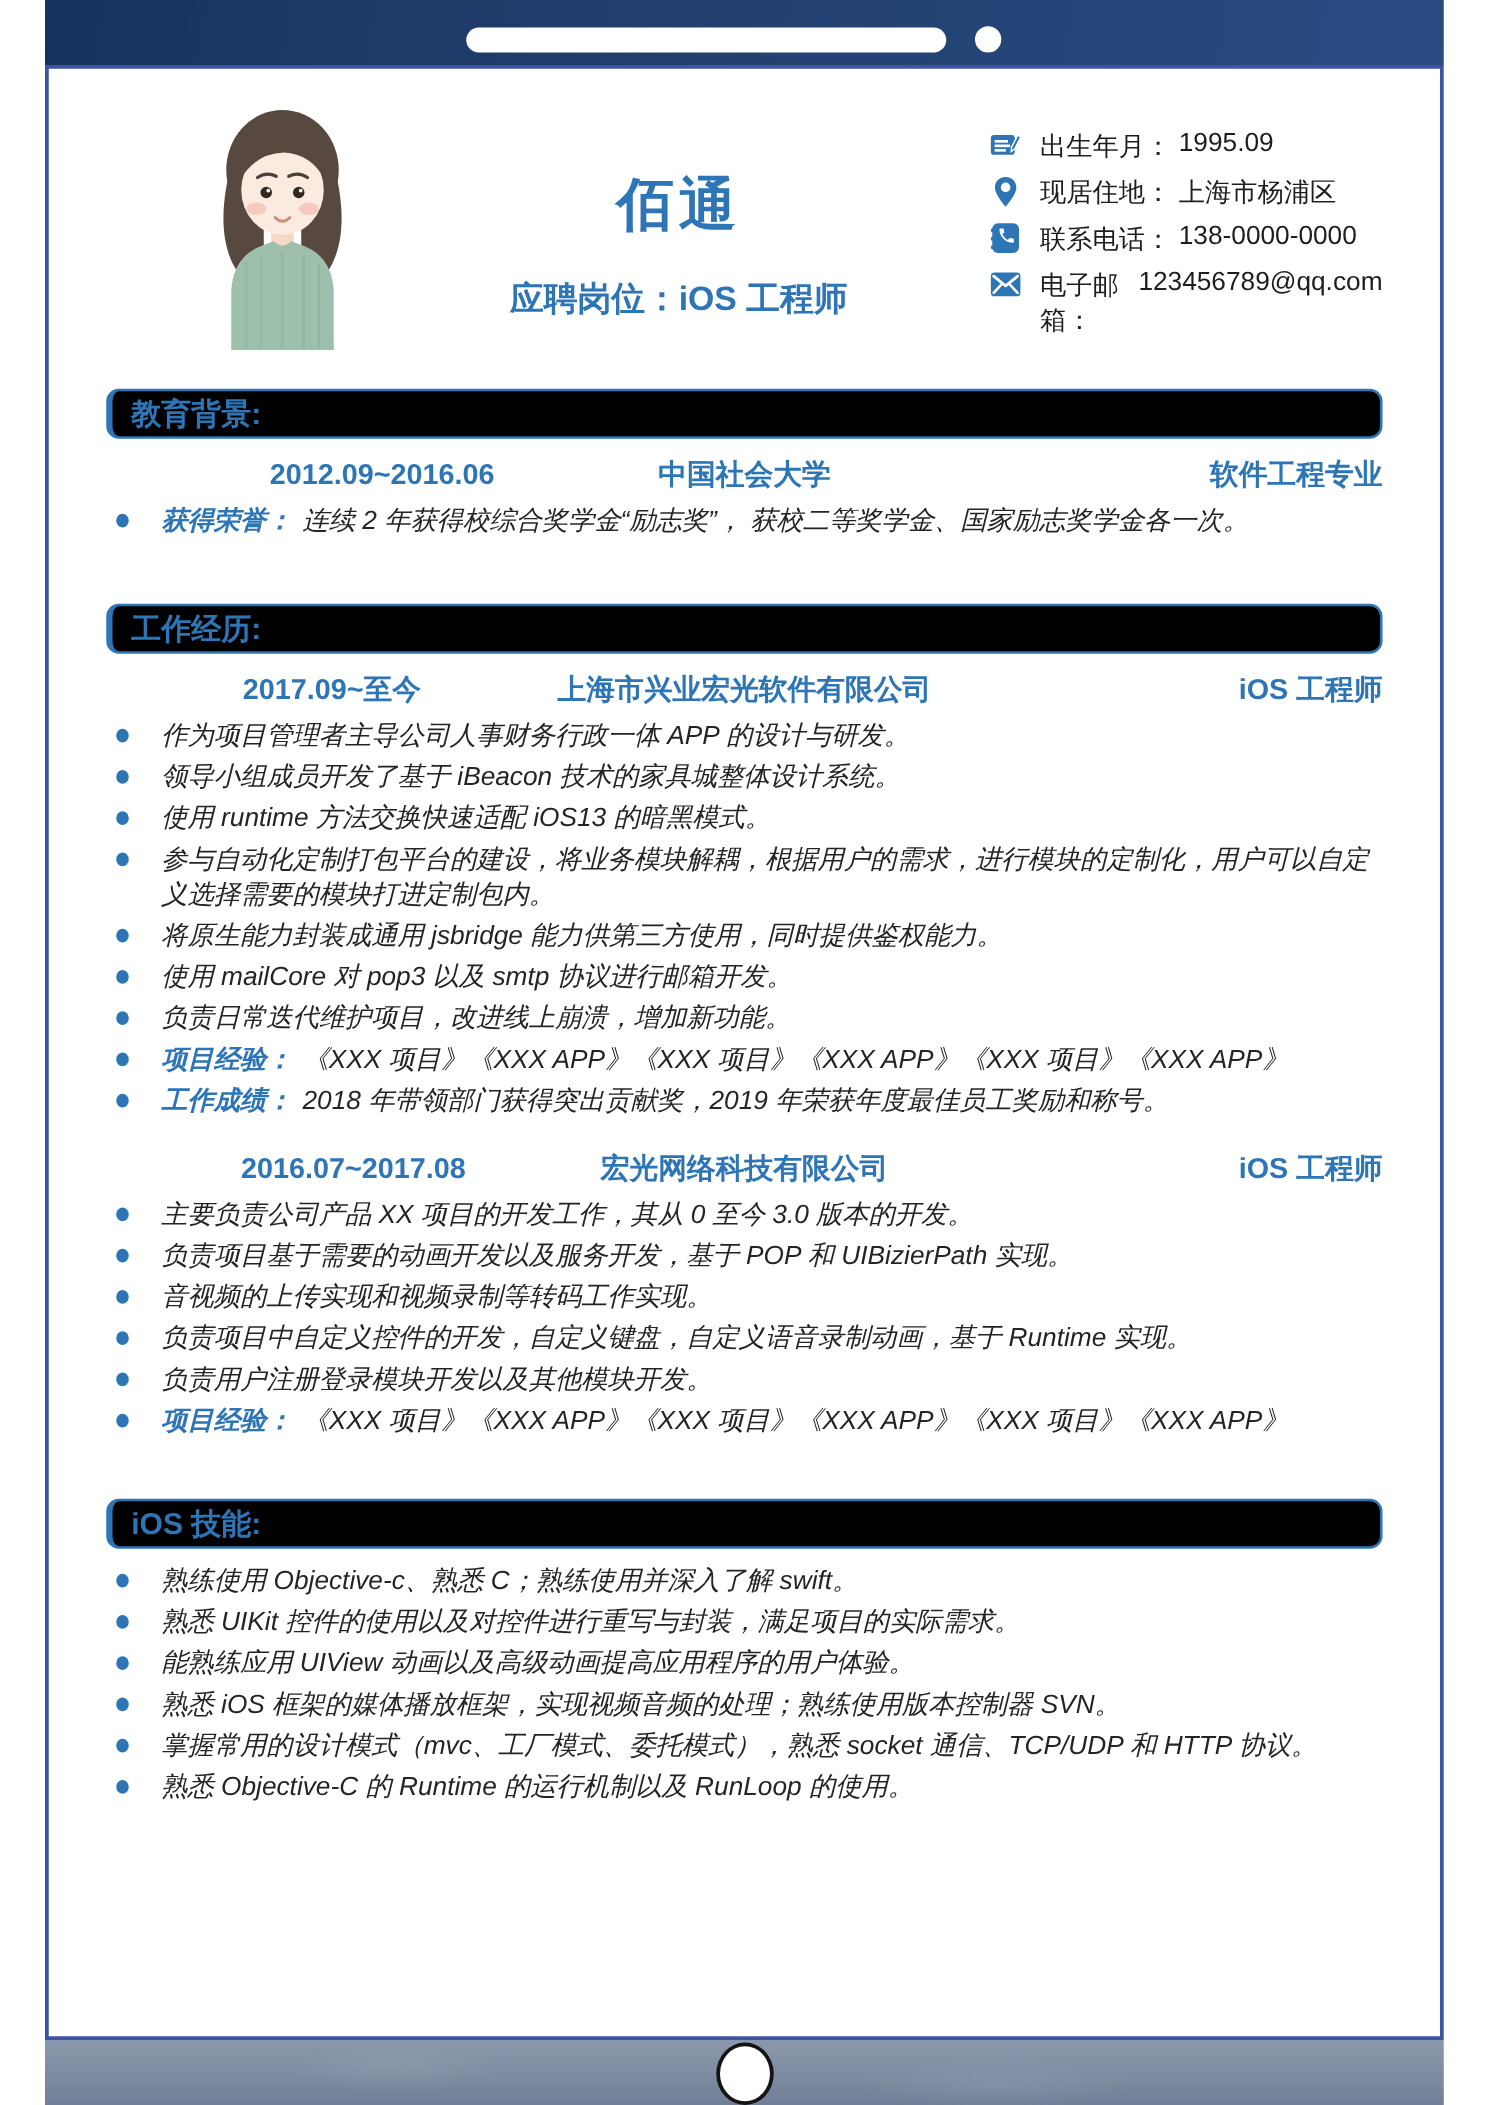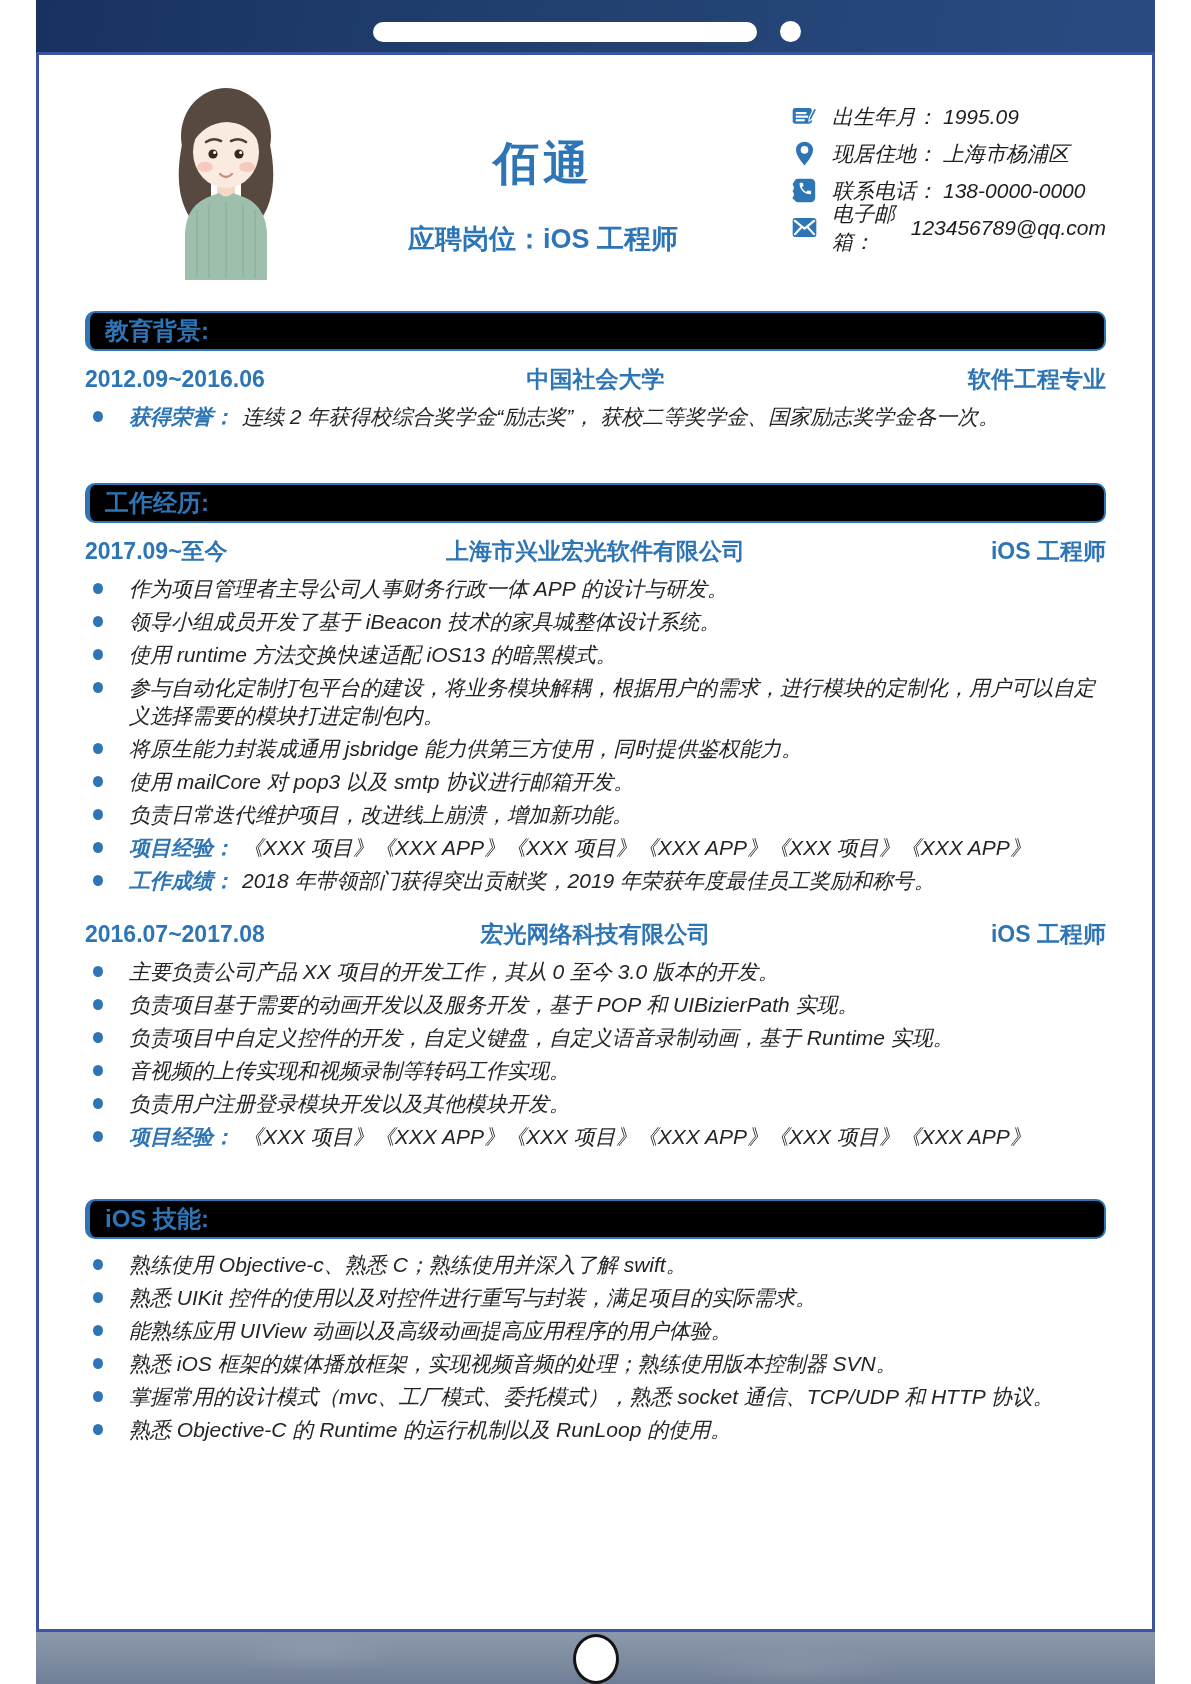--- a/index.html
+++ b/index.html
@@ -27,40 +27,40 @@
     box-sizing:border-box;background:#ffffff;border:3px solid #3e54a3;
     padding:0 46px;overflow:hidden;
   }
   
   .profile{position:relative;height:250px;}
   .avatar{position:absolute;left:76px;top:25px;width:130px;height:200px;}
   .name-block{position:absolute;left:258px;top:78px;width:400px;text-align:center;}
   .person-name{font-size:46px;font-weight:bold;color:#2e75b6;letter-spacing:4px;}
   .person-role{margin-top:26px;font-size:27px;font-weight:bold;color:#2e75b6;}
   .contacts{position:absolute;left:706px;top:48px;}
-  .contact-row{display:flex;align-items:center;height:27px;margin-bottom:10px;font-style:italic;}
+  .contact-row{display:flex;align-items:flex-start;height:27px;margin-bottom:10px;}
   .cicon{width:27px;height:27px;margin-right:14px;flex:0 0 auto;}
   .cicon svg{display:block;width:27px;height:27px;}
   .clabel{font-size:21px;color:#1d1d1d;}
   .cvalue{font-size:21px;color:#1d1d1d;margin-left:6px;}
   
   .sec-box{
     box-sizing:border-box;height:40px;border:2px solid #2e75b6;border-left:5px solid #2e75b6;
     border-radius:10px;display:flex;align-items:center;padding-left:15px;background:#000000;
   }
   .sec-title{font-size:24px;font-weight:bold;color:#2e75b6;}
   .sec-0{margin-top:6px;}
   .sec-1{margin-top:52px;}
   .sec-2{margin-top:48px;}
   .entry + .entry{margin-top:24px;}
   .entry-row{
     margin-top:13px;height:30px;display:grid;grid-template-columns:1fr auto 1fr;
     align-items:center;font-size:23px;font-weight:bold;color:#2e75b6;
   }
-  .entry-date{text-align:left;}
+  .entry-date{text-align:center;}
   .entry-org{}
   .entry-role{text-align:right;}
   .bullets{margin-top:9px;font-style:italic;}
   .sec-2 .bullets{margin-top:12px;}
   .bullet{display:flex;margin-bottom:5px;font-size:21px;line-height:28px;color:#242424;}
   .dot{
     flex:0 0 auto;width:10px;height:11px;border-radius:50%;background:#2e75b6;
     margin:8px 26px 0 8px;
   }
   .blabel{color:#2e75b6;font-weight:bold;margin-right:8px;white-space:nowrap;}
@@ -254,25 +254,25 @@
             <div class="bullet">
               <span class="dot"></span>
               <span class="btxt"><span>主要负责公司产品 XX 项目的开发工作，其从 0 至今 3.0 版本的开发。</span></span>
             </div>
             <div class="bullet">
               <span class="dot"></span>
               <span class="btxt"><span>负责项目基于需要的动画开发以及服务开发，基于 POP 和 UIBizierPath 实现。</span></span>
             </div>
             <div class="bullet">
               <span class="dot"></span>
+              <span class="btxt"><span>音视频的上传实现和视频录制等转码工作实现。</span></span>
+            </div>
+            <div class="bullet">
+              <span class="dot"></span>
               <span class="btxt"><span>负责项目中自定义控件的开发，自定义键盘，自定义语音录制动画，基于 Runtime 实现。</span></span>
-            </div>
-            <div class="bullet">
-              <span class="dot"></span>
-              <span class="btxt"><span>音视频的上传实现和视频录制等转码工作实现。</span></span>
             </div>
             <div class="bullet">
               <span class="dot"></span>
               <span class="btxt"><span>负责用户注册登录模块开发以及其他模块开发。</span></span>
             </div>
             <div class="bullet">
               <span class="dot"></span>
               <span class="btxt"><b class="blabel">项目经验：</b><span>《XXX 项目》《XXX APP》《XXX 项目》《XXX APP》《XXX 项目》《XXX APP》</span></span>
             </div>
           </div>

